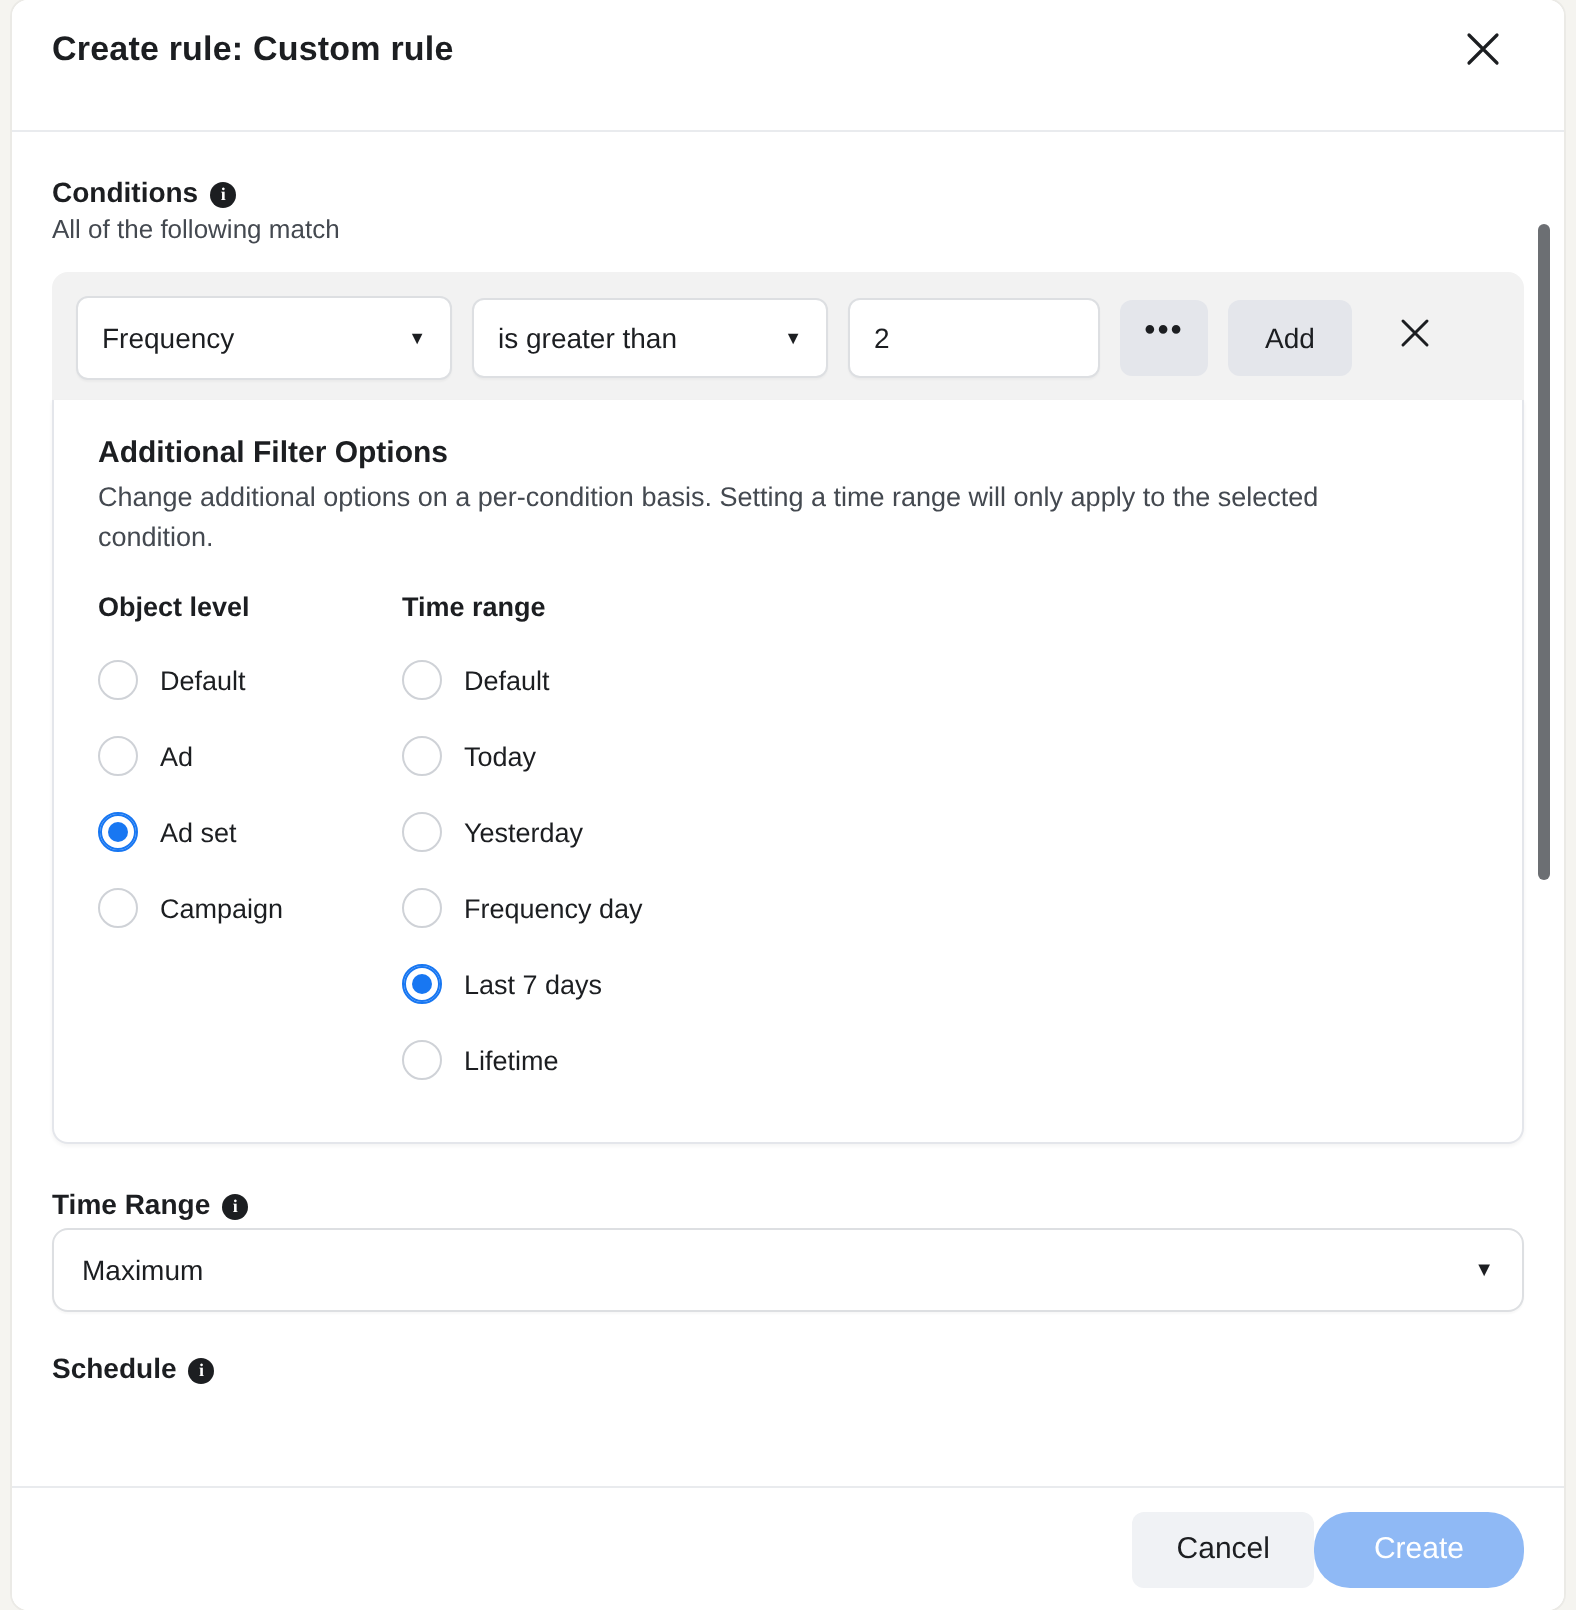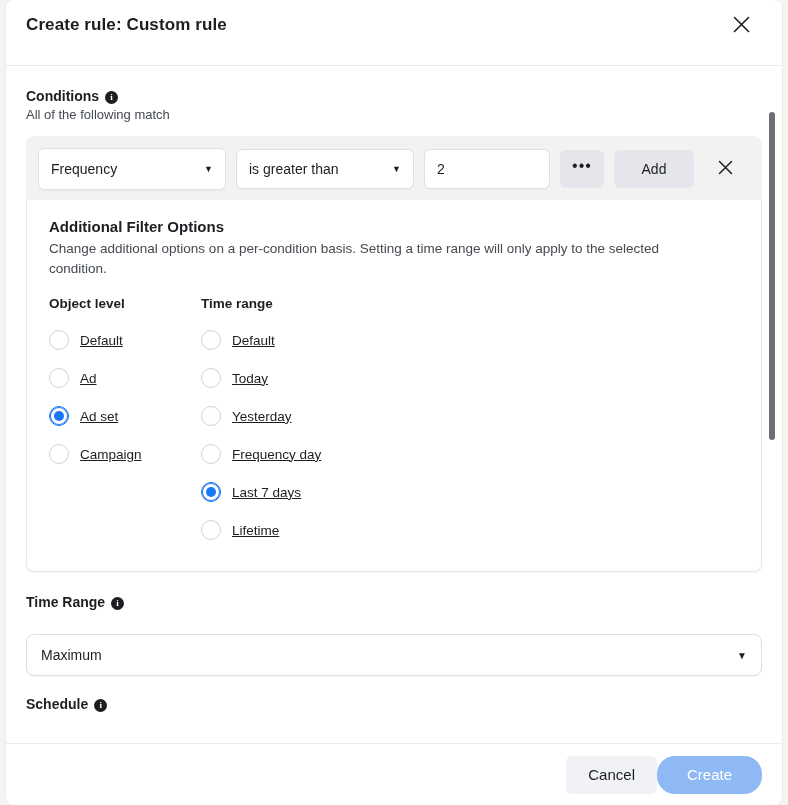--- a/index.html
+++ b/index.html
@@ -145,21 +145,21 @@
     height: 38px;
     display: flex;
     align-items: center;
     justify-content: center;
     font-size: 14px;
     color: #1c1e21;
     cursor: pointer;
     font-family: "Liberation Sans", sans-serif;
   }
   #more-options-btn { width: 44px; font-size: 16px; letter-spacing: 1px; padding-bottom: 6px; }
-  #add-condition-btn { width: 80px; }
+  #add-condition-btn { width: 62px; }
 
   .x-btn {
     width: 34px; height: 34px;
     display: flex; align-items: center; justify-content: center;
     cursor: pointer;
     border-radius: 50%;
     margin-left: 4px;
   }
 
   
@@ -220,27 +220,26 @@
     content: "";
     position: absolute;
     left: 4px; top: 4px;
     width: 10px; height: 10px;
     border-radius: 50%;
     background: #1877f2;
   }
   .radio-label {
     font-size: 13.5px;
     color: #1c1e21;
-    text-decoration: underline;
   }
 
   
   .field-block { margin-bottom: 20px; }
   .dropdown-full {
-    margin-top: 24px;
+    margin-top: 4px;
     height: 42px;
     background: #fff;
     border: 1px solid #dddfe2;
     border-radius: 8px;
     display: flex;
     align-items: center;
     padding: 0 14px;
     font-size: 14px;
     color: #1c1e21;
     cursor: pointer;

